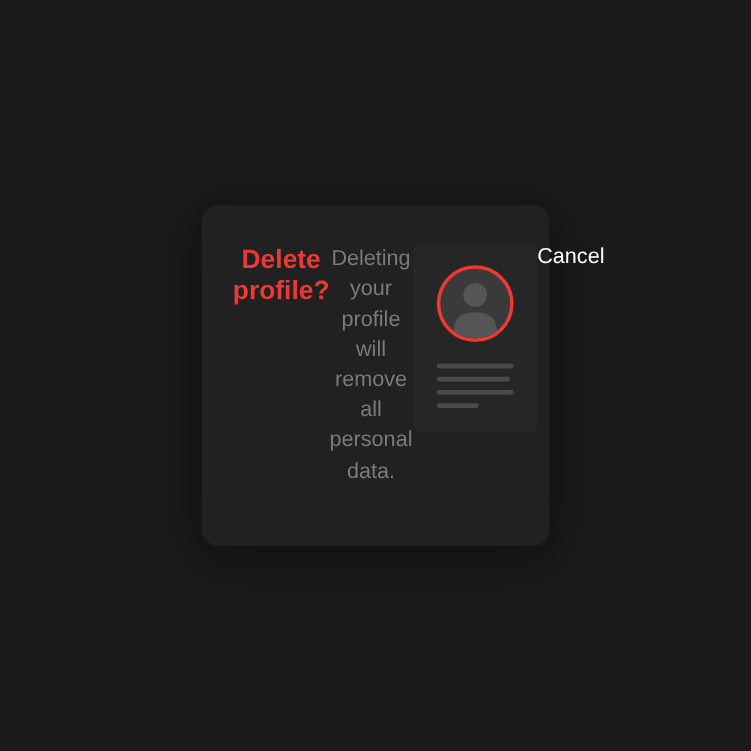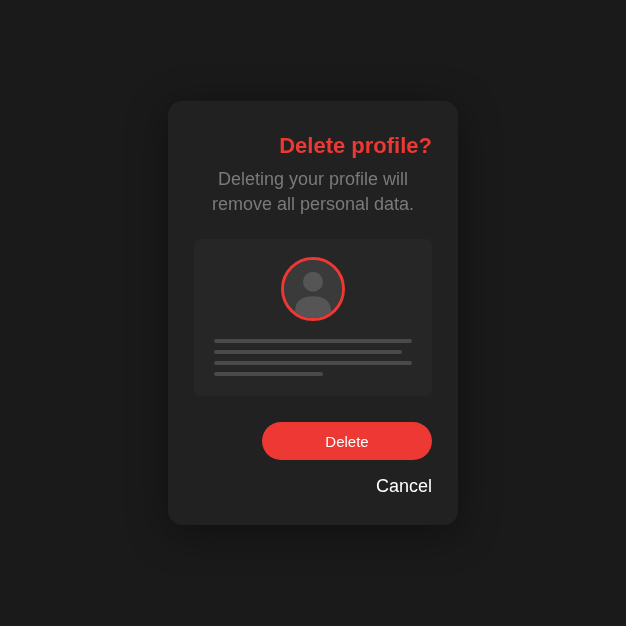--- a/index.html
+++ b/index.html
@@ -17,22 +17,22 @@
       justify-content: center;
       font-family: -apple-system, BlinkMacSystemFont, "Segoe UI", Arial, sans-serif;
     }
     
     .modal {
       width: 290px;
       background: #212121;
       border-radius: 14px;
       padding: 32px 26px 28px;
       display: flex;
-      flex-direction: column;
-      align-items: flex-end;
+      flex-direction: row;
+      align-items: flex-start;
       box-shadow: 0 8px 40px rgba(0,0,0,0.4);
     }
     
     .modal-title {
       color: #ed3833;
       font-size: 22px;
       font-weight: 700;
       margin-bottom: 8px;
       text-align: center;
     }
@@ -129,15 +129,14 @@
       </svg>
     </div>
     <div class="skeleton-lines">
       <div class="skeleton-line w100"></div>
       <div class="skeleton-line w95"></div>
       <div class="skeleton-line w100"></div>
       <div class="skeleton-line w55"></div>
     </div>
   </div>
 
-  <button class="btn-delete">Delete</button>
   <button class="btn-cancel">Cancel</button>
 </div>
 
 </body></html>

